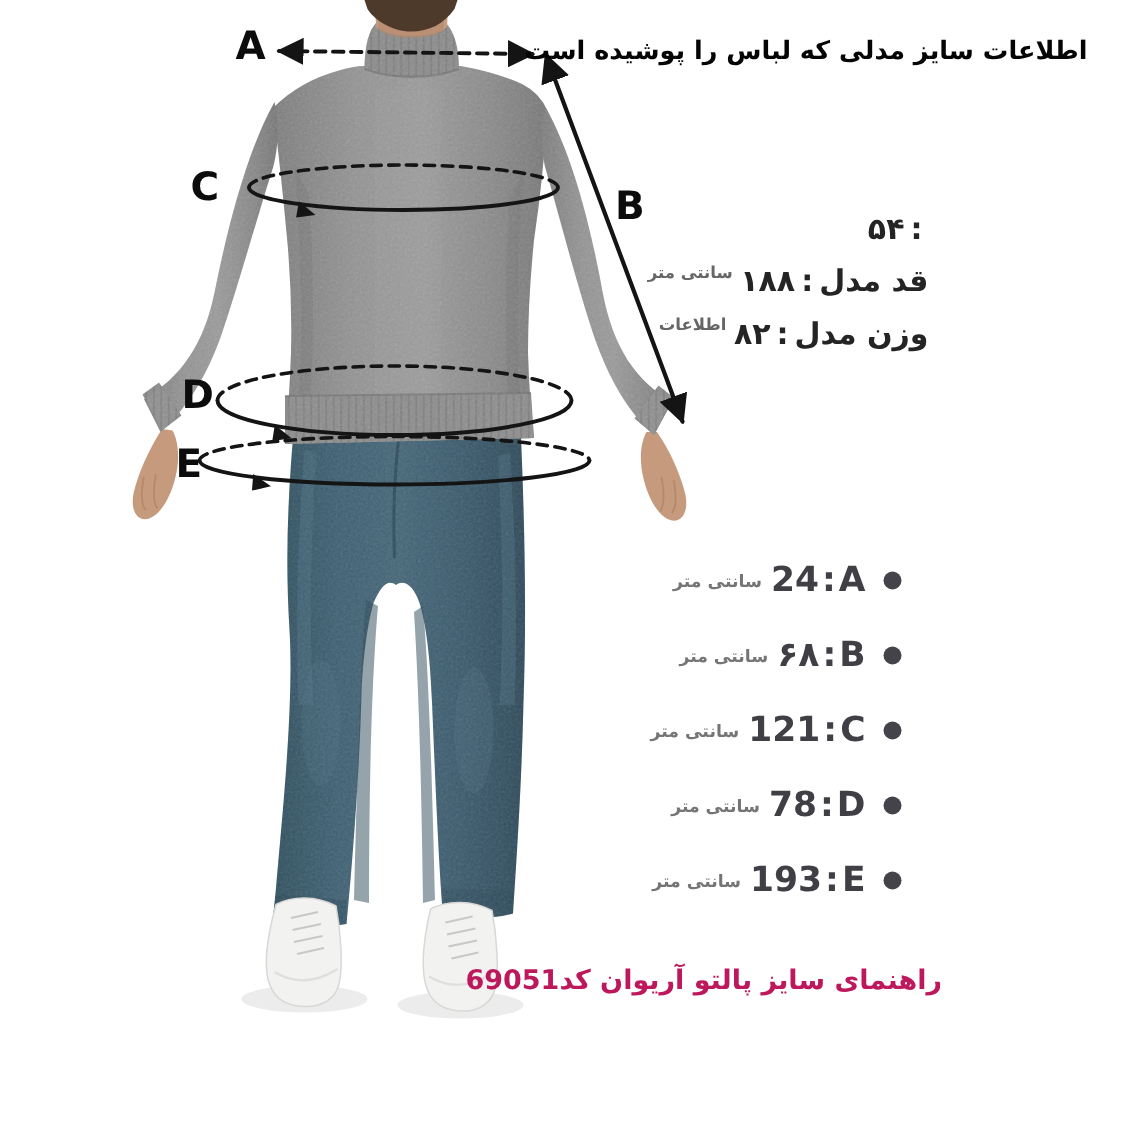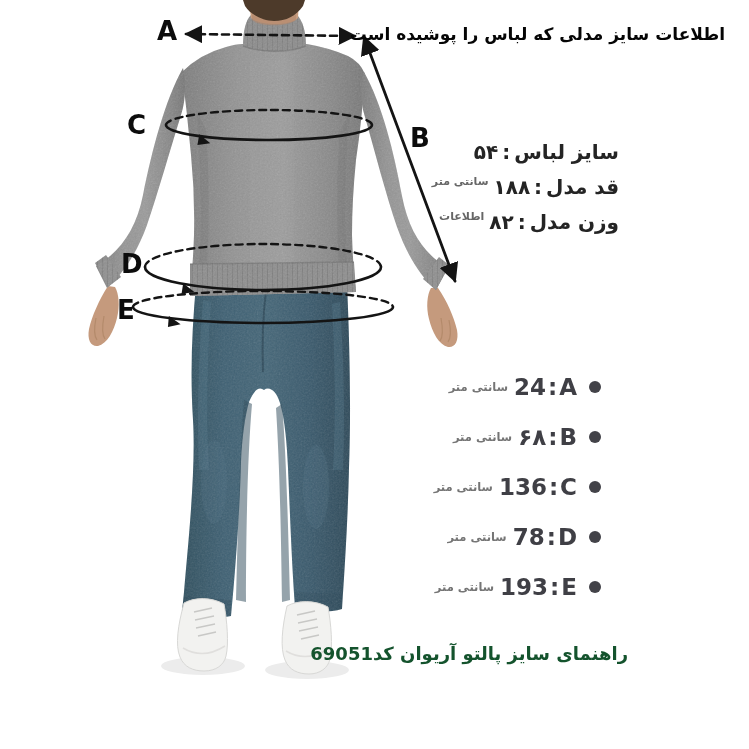--- a/index.html
+++ b/index.html
@@ -39,21 +39,21 @@
   }
   .m-unit{font-size:11.5px;color:#757575;font-weight:700;margin-right:6px;}
   .m-val{font-size:23px;font-weight:700;color:#3f3f45;}
   .m-colon{font-size:23px;font-weight:700;color:#3f3f45;margin:0 2px;}
   .m-letter{font-size:23px;font-weight:700;color:#3f3f45;}
   .m-dot{
     width:12px;height:12px;border-radius:50%;background:#434349;margin-left:12px;flex:0 0 auto;
   }
   
   .caption{
-    position:absolute;top:643px;right:121px;font-size:18px;font-weight:700;color:#14532d;
+    position:absolute;top:643px;right:121px;font-size:18px;font-weight:700;color:#be185d;
     white-space:nowrap;
   }
   .brand{
     position:absolute;top:699px;left:360px;transform:translateX(-50%);
     font-size:31px;font-weight:700;color:#000000;letter-spacing:1px;
   }
   svg.figure{position:absolute;left:0;top:0;}
 </style>
 </head>
 <body>
@@ -211,21 +211,20 @@
   <span class="fig-letter fl-c">C</span>
   <span class="fig-letter fl-d">D</span>
   <span class="fig-letter fl-e">E</span>
 
   <div class="title" dir="rtl">اطلاعات سایز مدلی که لباس را پوشیده است</div>
 
   <div class="info">
     <div class="info-row">
       <span class="info-val">۵۴</span>
         <span class="info-colon">:</span>
-        <span class="info-label" dir="rtl">سایز لباس</span>
     </div>
     <div class="info-row">
       <span class="info-unit" dir="rtl">سانتی متر</span>
       <span class="info-val">۱۸۸</span>
         <span class="info-colon">:</span>
         <span class="info-label" dir="rtl">قد مدل</span>
     </div>
     <div class="info-row">
       <span class="info-unit" dir="rtl">اطلاعات</span>
       <span class="info-val">۸۲</span>
@@ -244,21 +243,21 @@
     </div>
     <div class="m-row">
       <span class="m-unit" dir="rtl">سانتی متر</span>
       <span class="m-val">۶۸</span>
       <span class="m-colon">:</span>
         <span class="m-letter">B</span>
       <span class="m-dot"></span>
     </div>
     <div class="m-row">
       <span class="m-unit" dir="rtl">سانتی متر</span>
-      <span class="m-val">136</span>
+      <span class="m-val">121</span>
       <span class="m-colon">:</span>
         <span class="m-letter">C</span>
       <span class="m-dot"></span>
     </div>
     <div class="m-row">
       <span class="m-unit" dir="rtl">سانتی متر</span>
       <span class="m-val">78</span>
       <span class="m-colon">:</span>
         <span class="m-letter">D</span>
       <span class="m-dot"></span>

